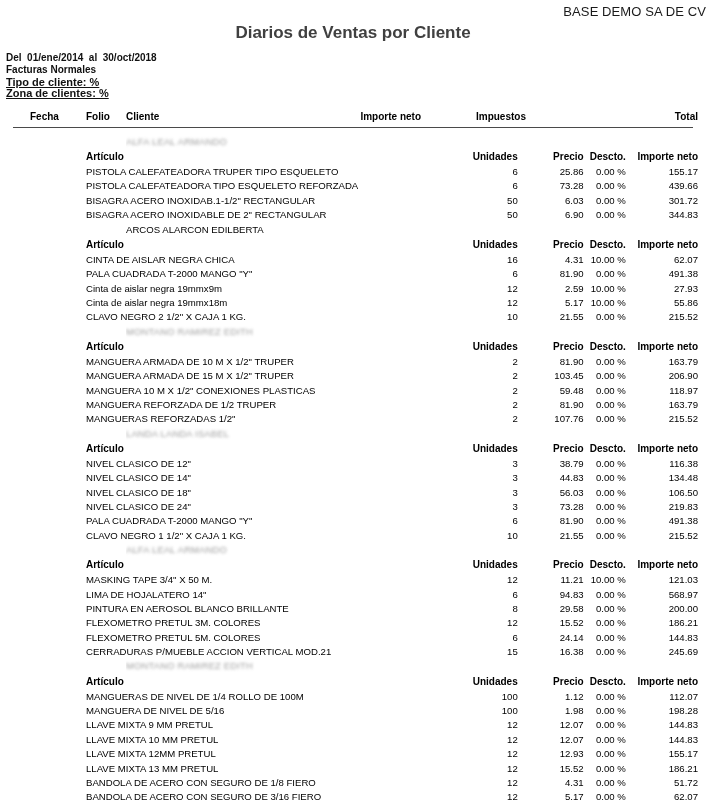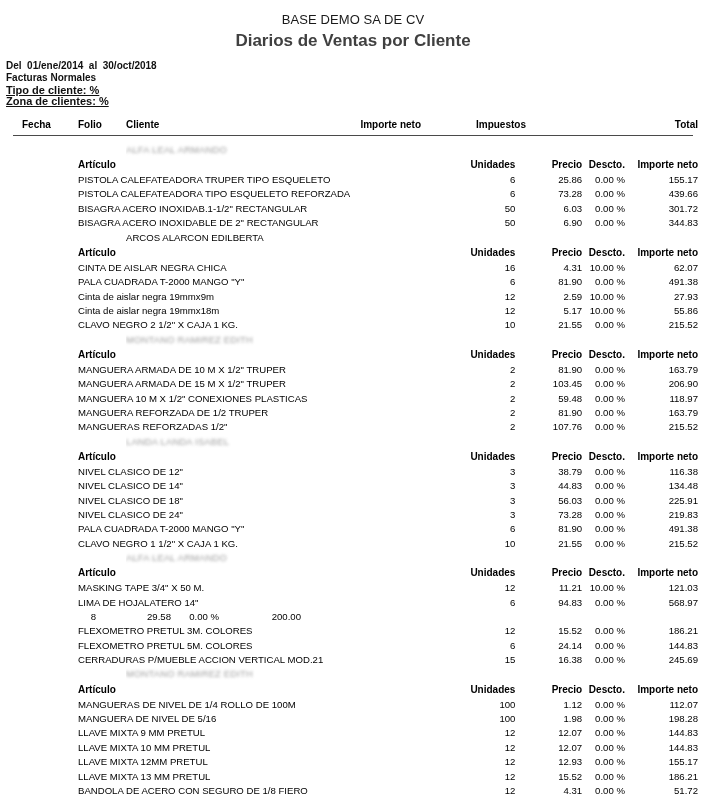--- a/index.html
+++ b/index.html
@@ -17,24 +17,24 @@
   }
   .page {
     width: 706px;
     height: 800px;
     position: relative;
     box-sizing: border-box;
   }
 
   
   .company-name {
-    text-align: center;
+    text-align: right;
     font-size: 13px;
     line-height: 16px;
-    padding-top: 12px;
+    padding-top: 4px;
     letter-spacing: 0.1px;
     color: #1a1a1a;
   }
   .report-title {
     text-align: center;
     font-size: 17px;
     font-weight: bold;
     line-height: 22px;
     padding-top: 2px;
     color: #404040;
@@ -61,37 +61,38 @@
     margin-top: 9px;
     position: relative;
   }
   .row {
     display: flex;
     align-items: flex-end;
     height: 14.35px;
     font-size: 9.6px;
     line-height: 14.35px;
     white-space: nowrap;
+    margin-left: 8px;
   }
   .colhead-row {
     font-weight: bold;
     font-size: 10px;
     height: 16px;
     line-height: 16px;
   }
   .hr {
     border-bottom: 1.6px solid #4a4a4a;
     margin: 2px 13px 0 13px;
     height: 0;
   }
   .spacer6 { height: 7px; }
 
   
   .c-fecha   { width: 56px;  margin-left: 22px; text-align: left; }
-  .c-folio   { width: 48px;  text-align: left; }
+  .c-folio   { width: 40px;  text-align: left; }
   .c-cliente { width: 185px; text-align: left; overflow: hidden; }
   .c-neto    { width: 110px; text-align: right; }
   .c-imp     { width: 105px; text-align: right; }
   .c-total   { width: 172px; text-align: right; }
 
   
   .d-art   { width: 395px; margin-left: 78px; text-align: left; overflow: hidden; }
   .d-un    { width: 96px;  text-align: right; }
   .d-prec  { width: 75px;  text-align: right; }
   .d-desc  { width: 48px;  text-align: right; }
@@ -316,21 +317,21 @@
             <div class="d-un">3</div>
             <div class="d-prec">44.83</div>
             <div class="d-desc">0.00 %</div>
             <div class="d-imp">134.48</div>
           </div>
           <div class="row">
             <div class="d-art">NIVEL CLASICO DE 18"</div>
             <div class="d-un">3</div>
             <div class="d-prec">56.03</div>
             <div class="d-desc">0.00 %</div>
-            <div class="d-imp">225.91</div>
+            <div class="d-imp">106.50</div>
           </div>
           <div class="row">
             <div class="d-art">NIVEL CLASICO DE 24"</div>
             <div class="d-un">3</div>
             <div class="d-prec">73.28</div>
             <div class="d-desc">0.00 %</div>
             <div class="d-imp">219.83</div>
           </div>
           <div class="row">
             <div class="d-art">PALA CUADRADA T-2000 MANGO "Y"</div>
@@ -371,20 +372,21 @@
             <div class="d-imp">121.03</div>
           </div>
           <div class="row">
             <div class="d-art">LIMA DE HOJALATERO 14"</div>
             <div class="d-un">6</div>
             <div class="d-prec">94.83</div>
             <div class="d-desc">0.00 %</div>
             <div class="d-imp">568.97</div>
           </div>
           <div class="row">
+            <div class="d-art">PINTURA EN AEROSOL BLANCO BRILLANTE</div>
             <div class="d-un">8</div>
             <div class="d-prec">29.58</div>
             <div class="d-desc">0.00 %</div>
             <div class="d-imp">200.00</div>
           </div>
           <div class="row">
             <div class="d-art">FLEXOMETRO PRETUL 3M. COLORES</div>
             <div class="d-un">12</div>
             <div class="d-prec">15.52</div>
             <div class="d-desc">0.00 %</div>

